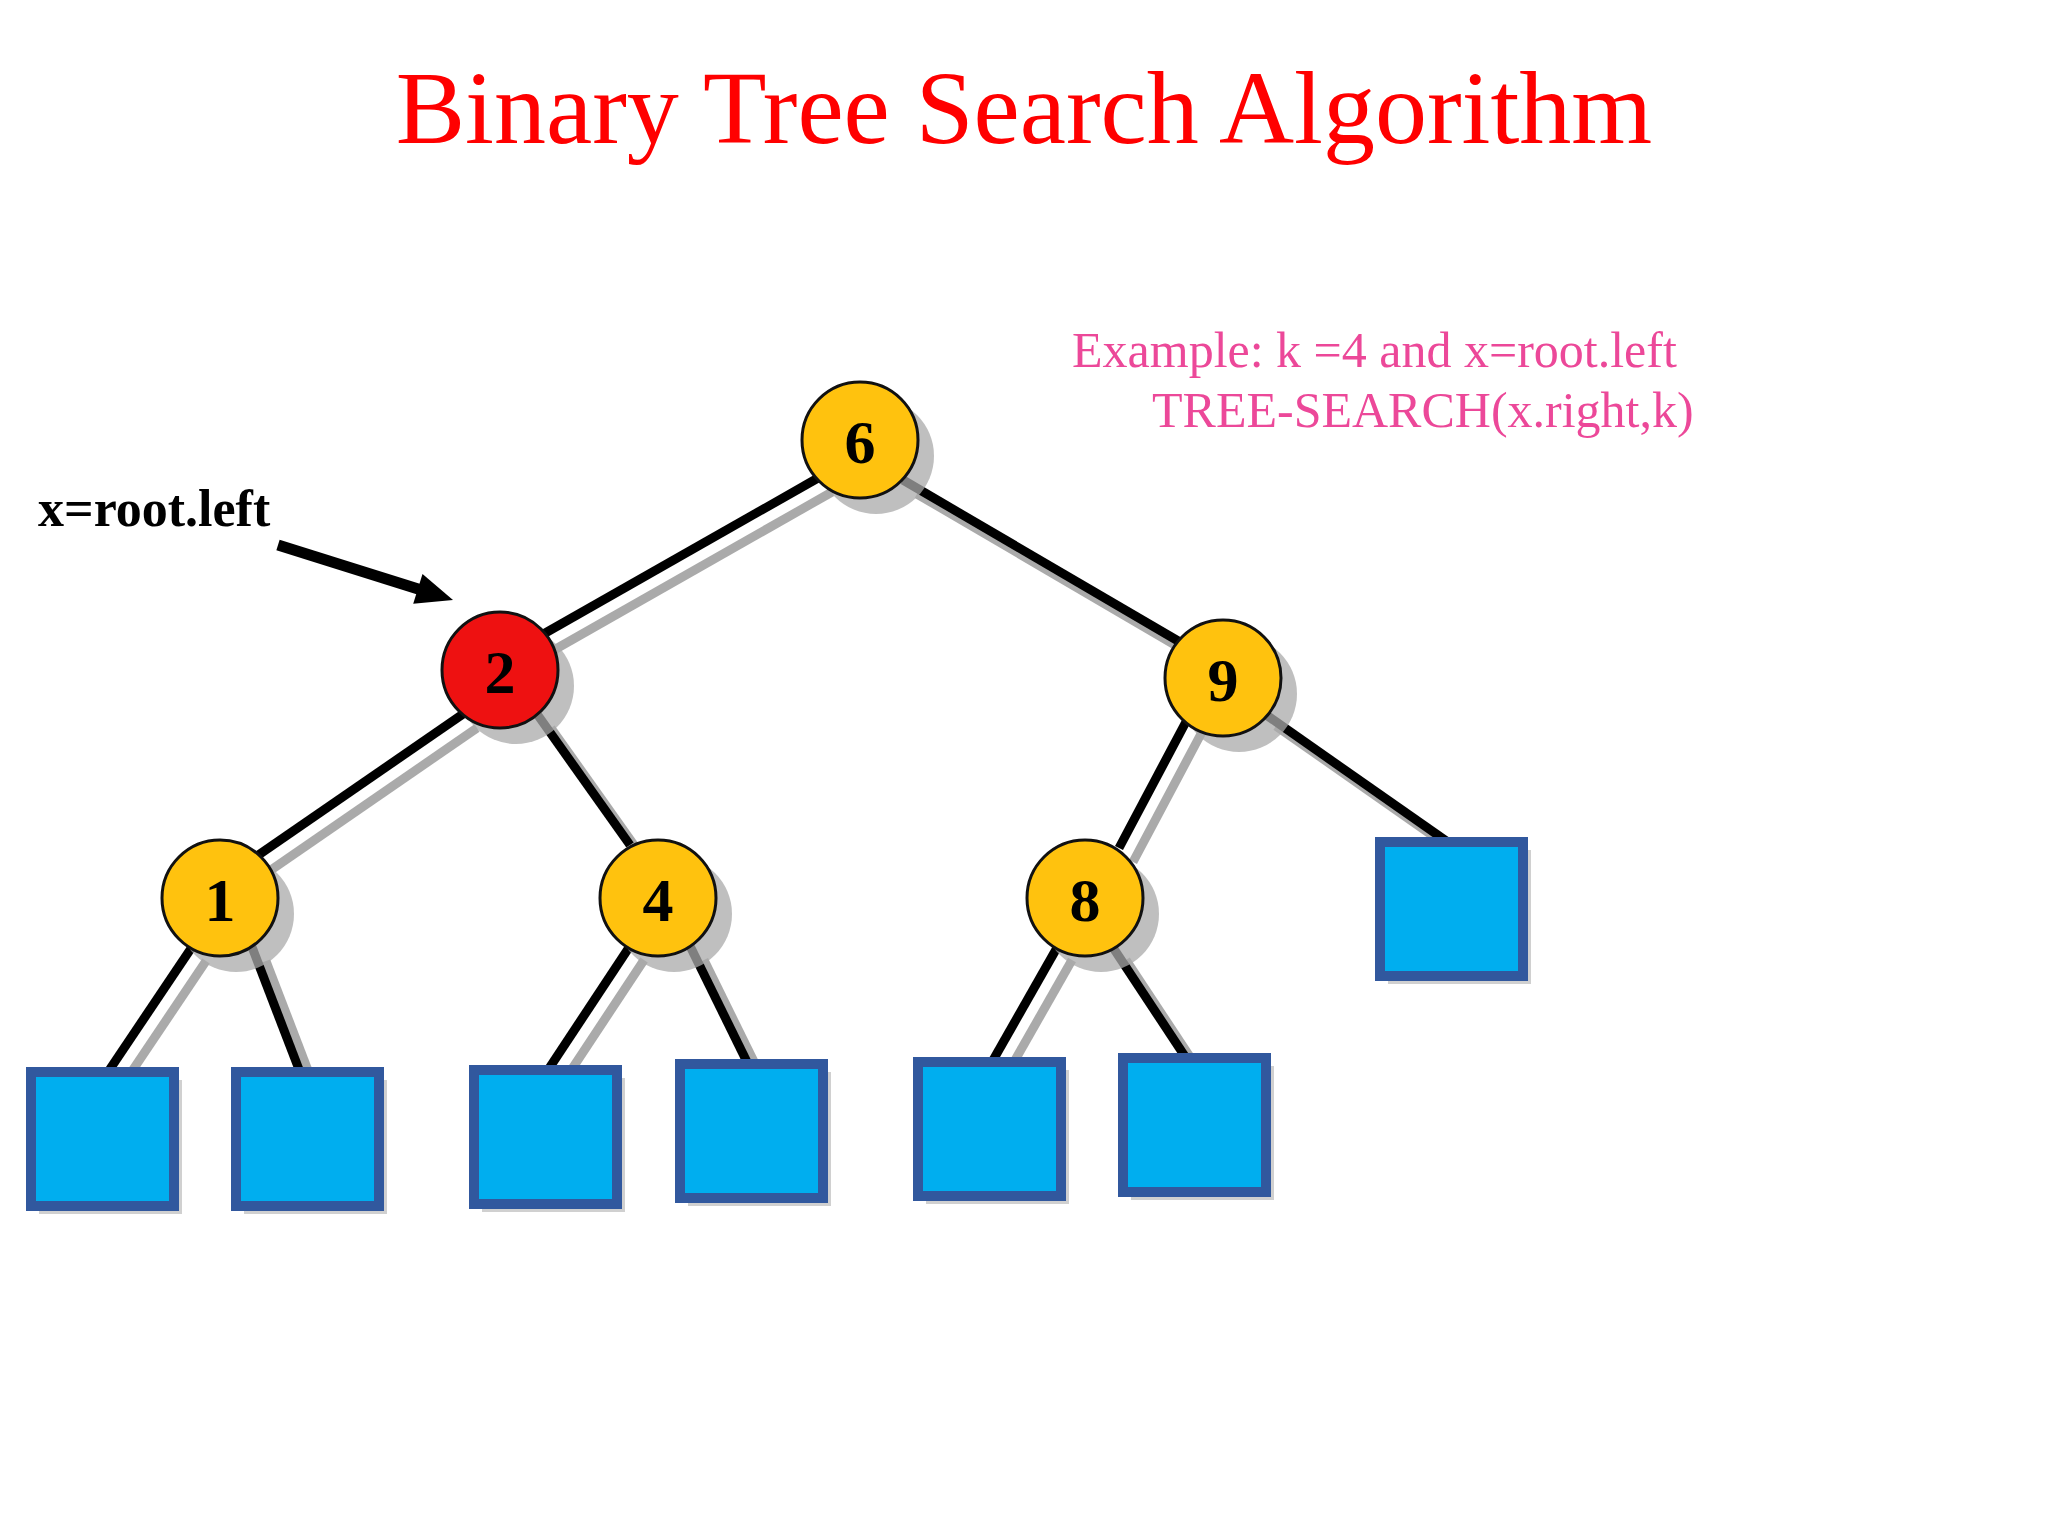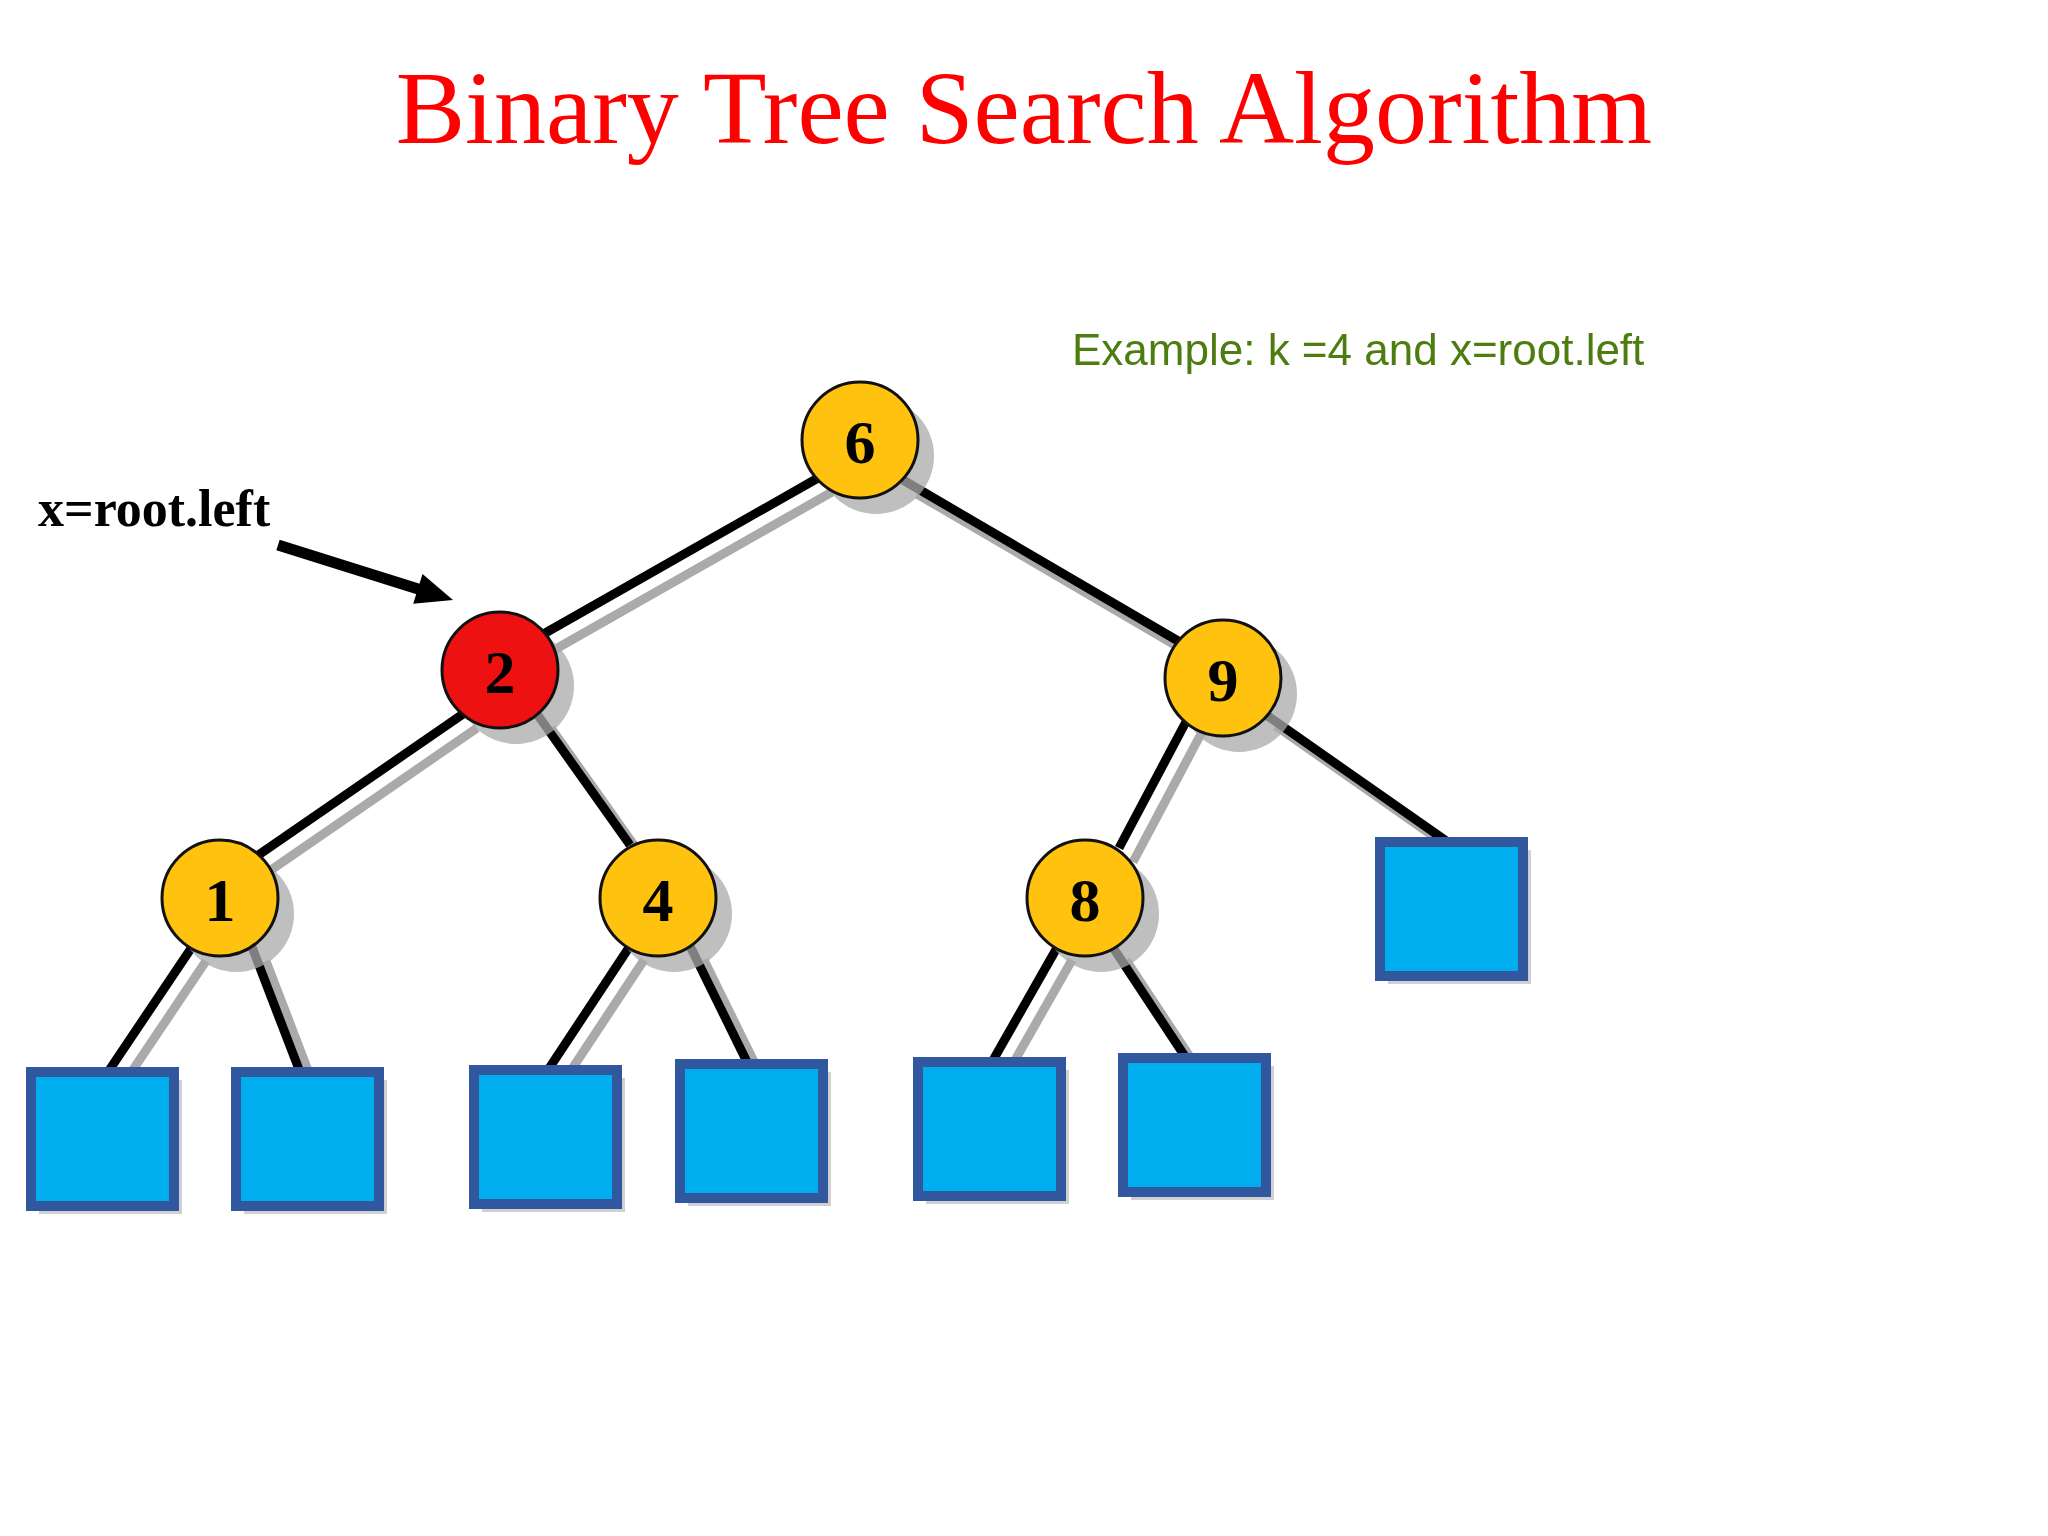--- a/index.html
+++ b/index.html
@@ -38,23 +38,23 @@
     letter-spacing: 0px;
     white-space: nowrap;
   }
 
   
   #example-block {
     position: absolute;
     left: 1062px;
     top: 320px;
     width: 900px;
-    color: #4d7c0f;
-    font-family: Liberation Sans, sans-serif;
-    font-size: 44px;
+    color: #ec4899;
+    font-family: Liberation Serif, serif;
+    font-size: 50px;
     line-height: 60px;
     white-space: nowrap;
   }
   #example-block .line { display: block; }
   #example-block .line-0 { text-align: left;   padding-left: 10px; }
   #example-block .line-1 { text-align: left;   padding-left: 84px; }
   #example-block .line-2 { text-align: left;   padding-left: 90px; }
   #example-block .line-3 { text-align: left;   padding-left: 90px; }
 
   
@@ -89,20 +89,21 @@
 </style>
 </head>
 <body>
 
 <div id="slide">
 
   <div id="title">Binary Tree Search Algorithm</div>
 
   <div id="example-block">
     <span class="line line-0">Example: k =4 and x=root.left</span>
+    <span class="line line-3">TREE-SEARCH(x.right,k)</span>
   </div>
 
   <div id="pointer-label">x=root.left</div>
 
   <svg id="tree-canvas" viewBox="0 0 2048 1536">
 
     <g id="edge-shadows">
         <line x1="832" y1="492" x2="554" y2="650" stroke="#AAAAAA" stroke-width="9" stroke-linecap="butt"></line>
         <line x1="917" y1="494" x2="1199" y2="659" stroke="#AAAAAA" stroke-width="9" stroke-linecap="butt"></line>
         <line x1="477" y1="728" x2="271" y2="870" stroke="#AAAAAA" stroke-width="9" stroke-linecap="butt"></line>

